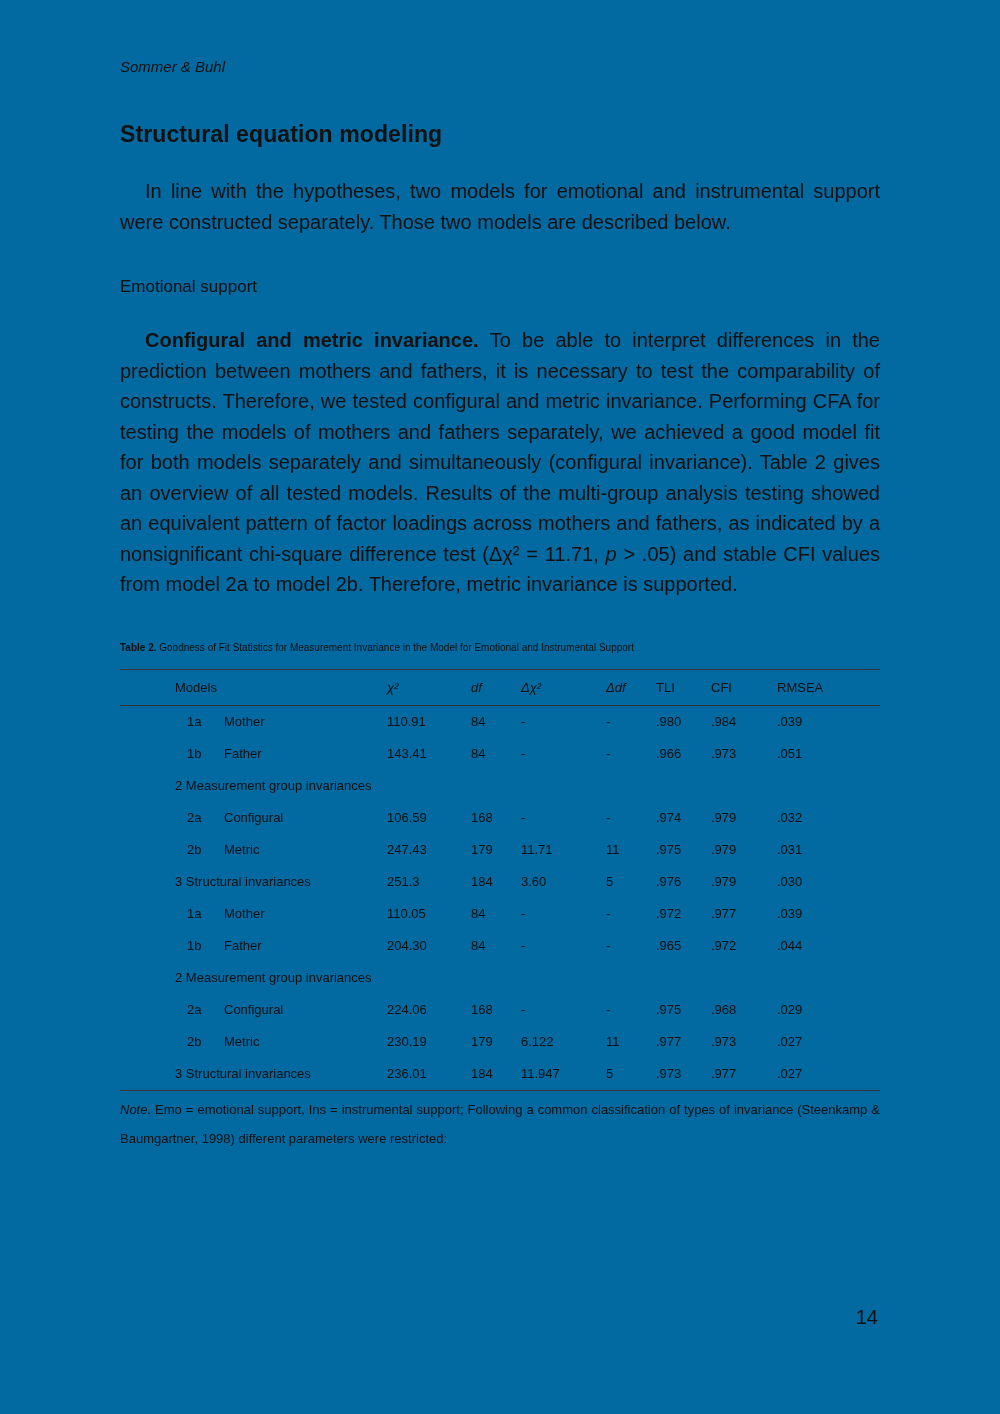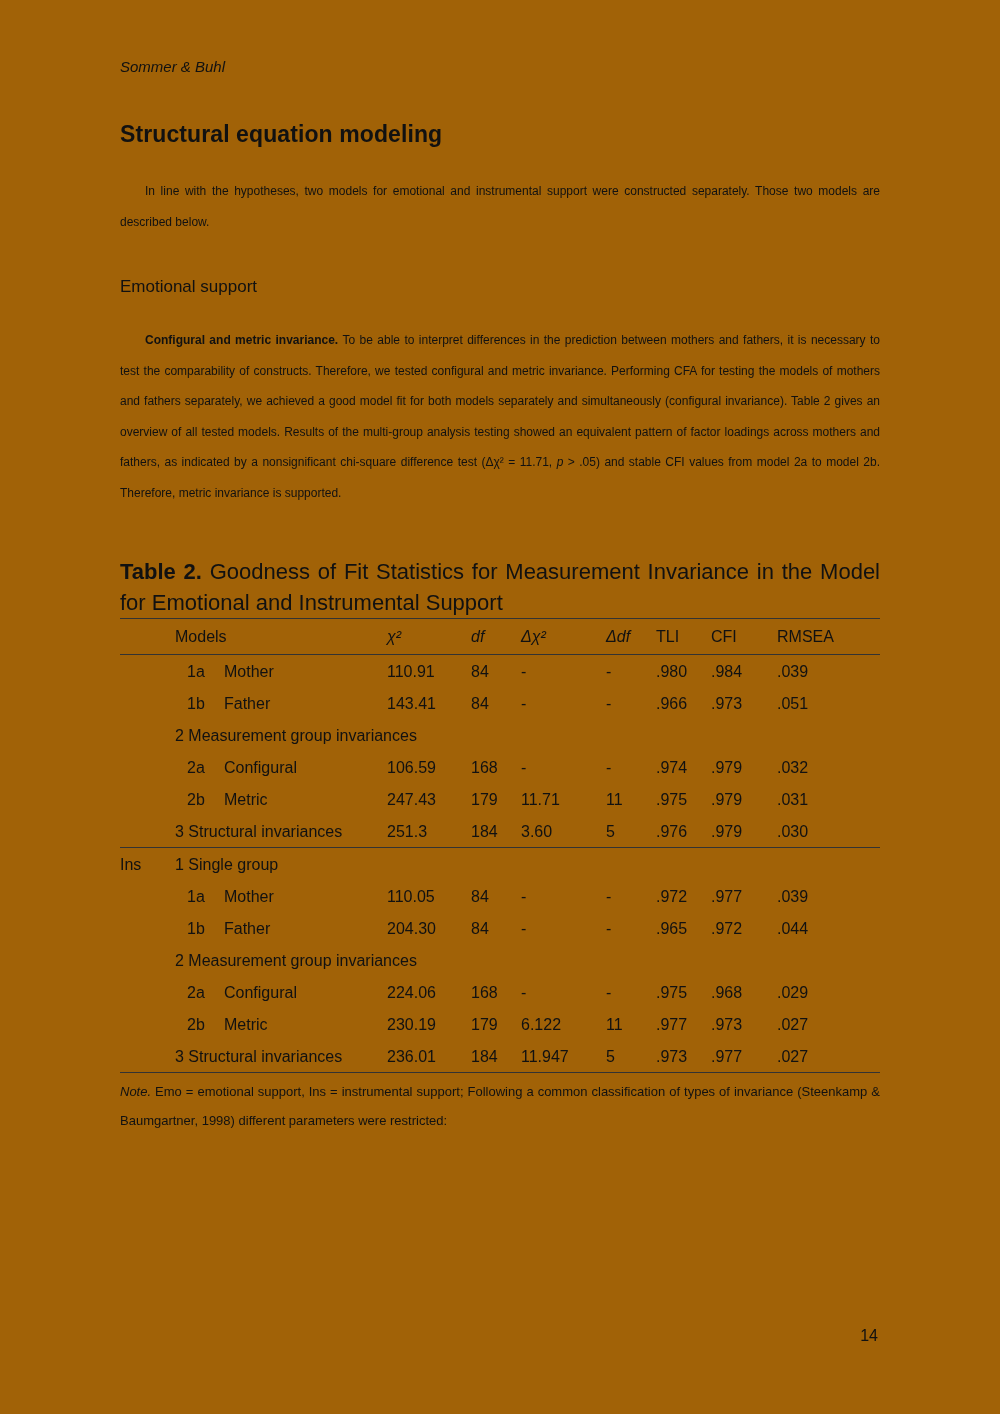--- a/index.html
+++ b/index.html
@@ -1,48 +1,49 @@
 <!DOCTYPE html>
 <html><head>
 <meta charset="utf-8">
 <style>
   * { margin:0; padding:0; box-sizing:border-box; }
   html,body { background:#ffffff; }
   body { font-family:"Liberation Sans", sans-serif; color:#111; }
   .page {
     position:relative;
     width:1000px; height:1414px;
-    background:#a16207;
+    background:#0369a1;
     padding:58px 120px 15px 120px;
     overflow:hidden;
   }
   .running-head { font-style:italic; font-size:15px; }
   .h1 { margin-top:46px; font-size:23px; font-weight:bold; letter-spacing:0.1px; }
   .h2 { margin-top:40px; font-size:17px; font-weight:normal; }
   .body-par {
     margin-top:28px;
-    font-size:12px;
+    font-size:20px;
     line-height:30.5px;
     text-align:justify;
     text-indent:25px;
   }
   .seg-bi { font-weight:bold; }
   .seg-i { font-style:italic; }
   .seg-b { font-weight:bold; }
   .caption {
-    margin-top:48px;
-    font-size:22px;
+    margin-top:32px;
+    font-size:10px;
     line-height:31px;
     text-align:justify;
   }
   table.fit {
+    margin-top:6px;
     width:100%;
     border-collapse:collapse;
     table-layout:fixed;
-    font-size:16px;
+    font-size:13px;
     border-bottom:1.4px solid #333;
   }
   table.fit th, table.fit td {
     font-weight:normal;
     text-align:left;
     vertical-align:top;
     padding:4.5px 0;
     line-height:23px;
     white-space:nowrap;
     overflow:visible;
@@ -59,22 +60,21 @@
   td.models .num { display:inline-block; width:37px; }
   .note {
     margin-top:4px;
     font-size:13px;
     line-height:29px;
     text-align:justify;
   }
   .page-number {
     position:absolute;
     top:1306px; right:122px;
-    font-size:16px;
-    margin-top:21px;
+    font-size:20px;
   }
 </style>
 </head>
 <body>
 
 <div class="page">
 
   <div class="running-head">Sommer &amp; Buhl</div>
 
   <div class="h1">Structural equation modeling</div>
@@ -165,24 +165,20 @@
           <td class="sec"></td>
           <td class="models">3 Structural invariances</td>
           <td>251.3</td>
           <td>184</td>
           <td>3.60</td>
           <td>5</td>
           <td>.976</td>
           <td>.979</td>
           <td>.030</td>
         </tr>
-        <tr class="topline">
-          <td class="sec">Ins</td>
-          <td class="models" colspan="8">1 Single group</td>
-        </tr>
         <tr>
           <td class="sec"></td>
           <td class="models ind"><span class="num">1a</span>Mother</td>
           <td>110.05</td>
           <td>84</td>
           <td>-</td>
           <td>-</td>
           <td>.972</td>
           <td>.977</td>
           <td>.039</td>

